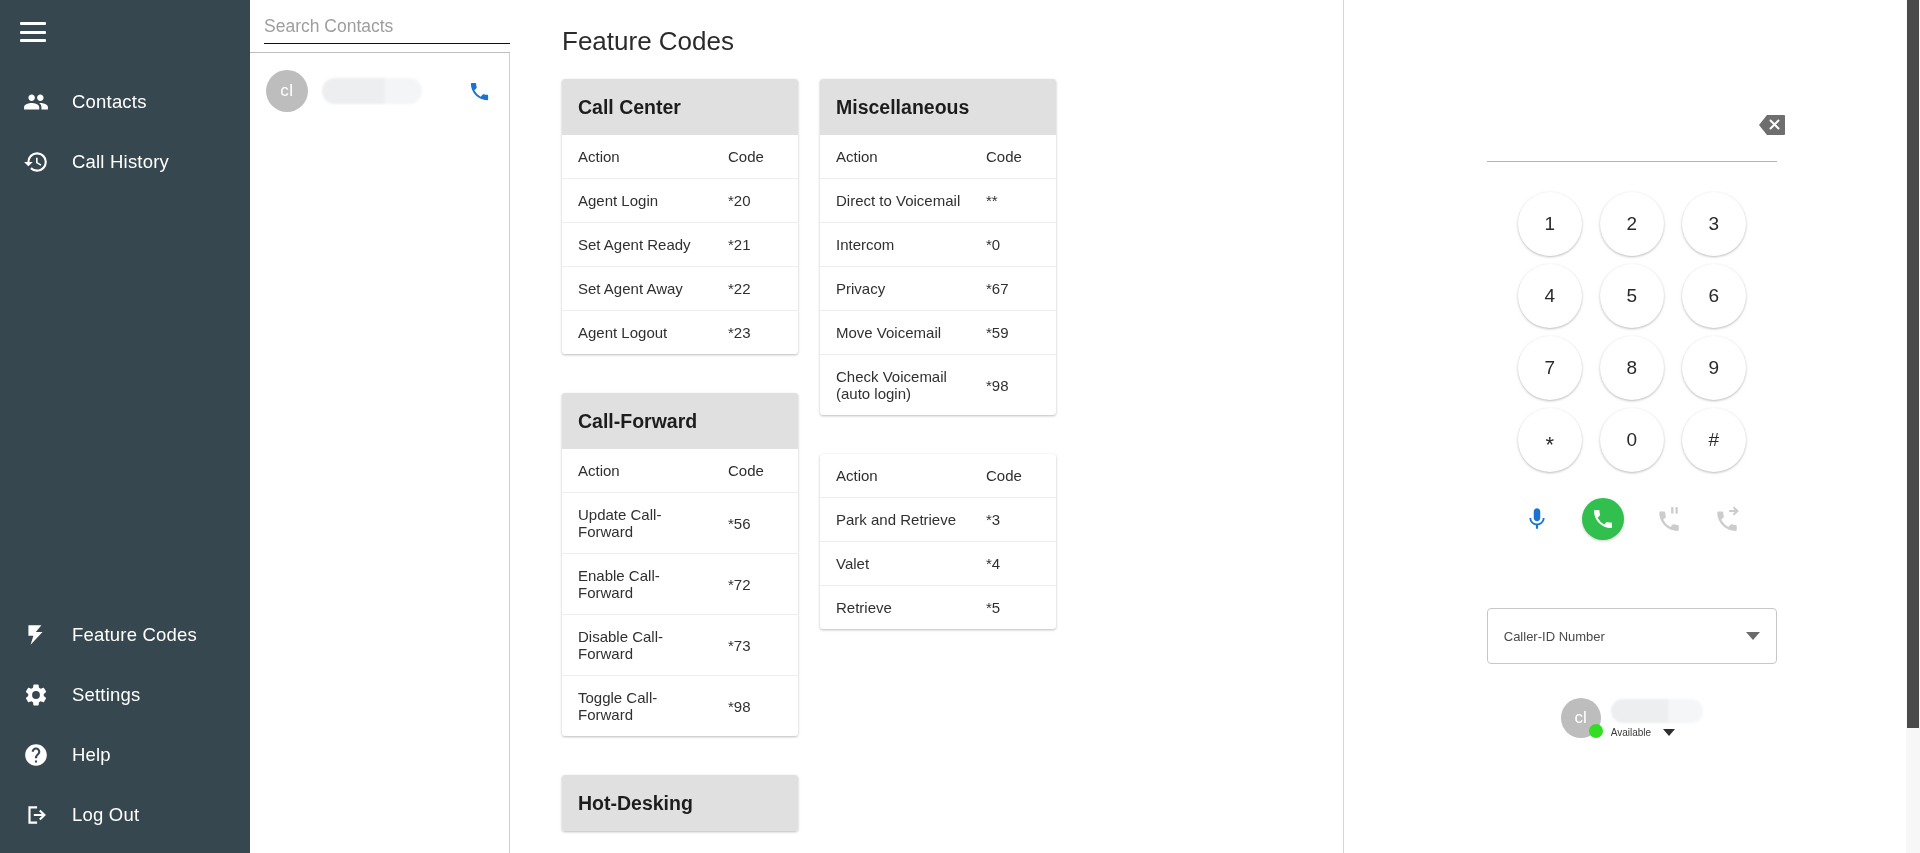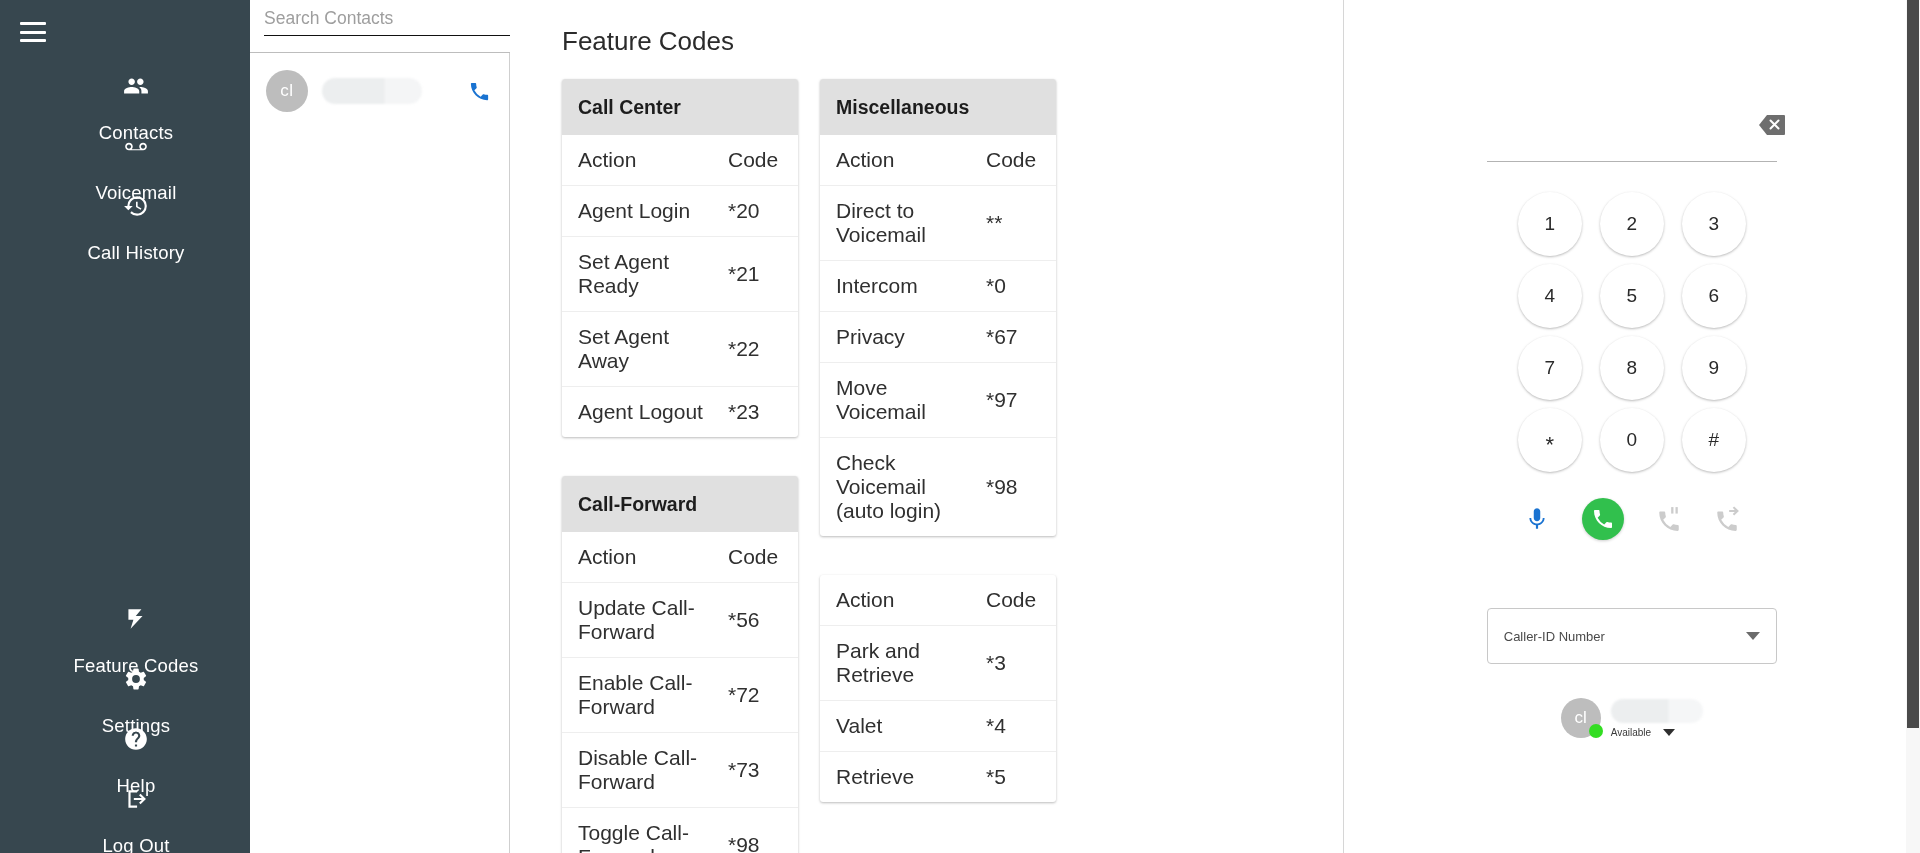--- a/index.html
+++ b/index.html
@@ -26,36 +26,36 @@
   }
   .hamburger { width: 26px; height: 20px; display:flex; flex-direction:column; justify-content:space-between; cursor:pointer; }
   .hamburger span { display:block; height:3px; background:#fff; border-radius:1px; width:100%; }
 
   .nav-top { margin-top: 8px; }
   .nav-bottom { margin-top: auto; padding-bottom: 8px; }
 
   .nav-item {
     display: flex; align-items: center;
     height: 60px; padding-left: 22px; gap: 22px;
-    cursor: pointer; color: #ffffff; flex-direction: column;
+    cursor: pointer; color: #ffffff;
   }
   .nav-icon { width: 28px; height: 28px; display:flex; align-items:center; justify-content:center; flex:0 0 28px; }
   .nav-icon svg { width: 26px; height: 26px; fill: #ffffff; }
   .nav-label { font-size: 18.5px; letter-spacing: .2px; color:#ffffff; white-space: nowrap; }
 
   
   .contacts-pane {
     width: 260px; flex: 0 0 260px; height: 853px;
     background: #ffffff; border-right: 1px solid #cfcfcf;
     position: relative;
   }
   .search-box {
     height: 53px; border-bottom: 1px solid #bdbdbd; border-right:1px solid #cfcfcf;
     background:#fff;
-    display:flex; align-items:flex-start; padding: 6px 12px 0 14px;
+    display:flex; align-items:center; padding: 6px 12px 0 14px;
     position: relative; width: 300px;
   }
   .search-input {
     width: 100%; border: none; outline: none;
     border-bottom: 1.5px solid #111;
     font-size: 17.5px; font-family:"Liberation Sans", sans-serif;
     color:#3b3b3b; padding: 2px 0 6px 0; background: transparent;
   }
   .search-input::placeholder { color: #9e9e9e; }
 
@@ -94,21 +94,21 @@
     overflow: hidden;
   }
   .card-head {
     background: #e0e0e0; padding: 17px 16px 16px 16px;
     font-size: 19.5px; font-weight: bold; color:#1d1d1d;
   }
   .tbl { width:100%; border-collapse: collapse; }
   .tbl tr { border-bottom: 1px solid #eeeeee; }
   .tbl tr:last-child { border-bottom: none; }
   .tbl td {
-    padding: 13px 16px; font-size: 21px; color:#303030; vertical-align: middle;
+    padding: 13px 16px; font-size: 15px; color:#303030; vertical-align: middle;
   }
   .tbl td.code { text-align: left; width: 74px; padding-left: 4px; }
   .tbl tr.hdr td { color:#2f2f2f; }
 
   
   .dialer {
     flex: 1 1 auto; height: 853px; background:#ffffff;
     position: relative; display:flex; flex-direction:column;
     align-items:center; padding-top: 144px;
     min-width: 370px;
@@ -206,28 +206,20 @@
         <span class="nav-icon">
           <svg viewBox="0 0 24 24">
               <path d="M16 11c1.66 0 2.99-1.34 2.99-3S17.66 5 16 5c-1.66 0-3 1.34-3 3s1.34 3 3 3zm-8 0c1.66 0 2.99-1.34 2.99-3S9.66 5 8 5C6.34 5 5 6.34 5 8s1.34 3 3 3zm0 2c-2.33 0-7 1.17-7 3.5V19h14v-2.5c0-2.33-4.67-3.5-7-3.5zm8 0c-.29 0-.62.02-.97.05 1.16.84 1.97 1.97 1.97 3.45V19h6v-2.5c0-2.33-4.67-3.5-7-3.5z"></path>
             </svg>
         </span>
         <span class="nav-label">Contacts</span>
       </div>
       <div class="nav-item">
         <span class="nav-icon">
           <svg viewBox="0 0 24 24">
-              <path d="M18.5 9c-1.93 0-3.5 1.57-3.5 3.5 0 .93.37 1.77.96 2.4H8.04c.59-.63.96-1.47.96-2.4C9 10.57 7.43 9 5.5 9S2 10.57 2 12.5 3.57 16 5.5 16h13c1.93 0 3.5-1.57 3.5-3.5S20.43 9 18.5 9zm-13 5.5c-1.1 0-2-.9-2-2s.9-2 2-2 2 .9 2 2-.9 2-2 2zm13 0c-1.1 0-2-.9-2-2s.9-2 2-2 2 .9 2 2-.9 2-2 2z"></path>
-            </svg>
-        </span>
-        <span class="nav-label">Voicemail</span>
-      </div>
-      <div class="nav-item">
-        <span class="nav-icon">
-          <svg viewBox="0 0 24 24">
               <path d="M13 3a9 9 0 0 0-9 9H1l3.89 3.89.07.14L9 12H6c0-3.87 3.13-7 7-7s7 3.13 7 7-3.13 7-7 7c-1.93 0-3.68-.79-4.94-2.06l-1.42 1.42A8.954 8.954 0 0 0 13 21a9 9 0 0 0 0-18zm-1 5v5l4.28 2.54.72-1.21-3.5-2.08V8H12z"></path>
             </svg>
         </span>
         <span class="nav-label">Call History</span>
       </div>
     </div>
 
     <div class="nav-bottom">
       <div class="nav-item">
         <span class="nav-icon">
@@ -365,21 +357,21 @@
             <tr>
               <td>Intercom</td>
               <td class="code">*0</td>
             </tr>
             <tr>
               <td>Privacy</td>
               <td class="code">*67</td>
             </tr>
             <tr>
               <td>Move Voicemail</td>
-              <td class="code">*97</td>
+              <td class="code">*59</td>
             </tr>
             <tr>
               <td>Check Voicemail (auto login)</td>
               <td class="code">*98</td>
             </tr>
           </tbody>
             </table>
         </div>
 
         <div class="card">

